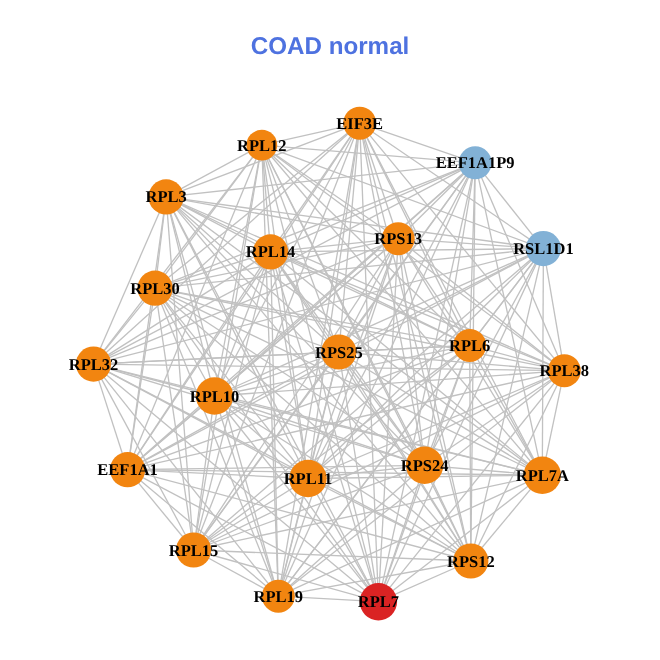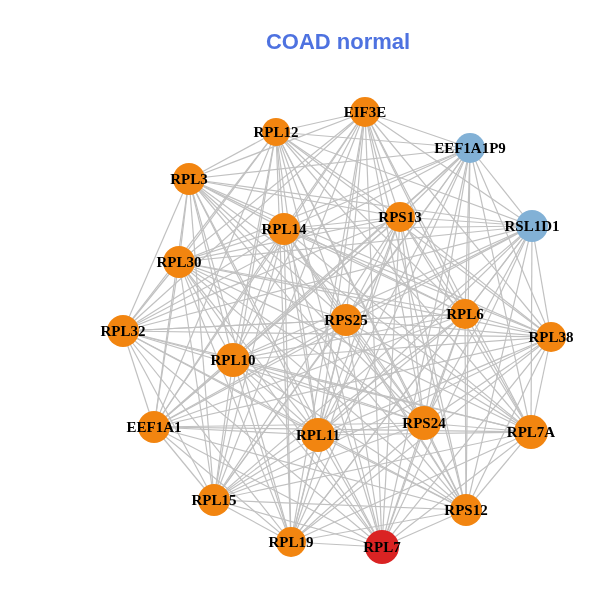--- a/index.html
+++ b/index.html
@@ -7,21 +7,20 @@
     padding: 0;
     background: #ffffff;
     font-family: "Liberation Sans", sans-serif;
   }
   .figure {
     position: relative;
     width: 554px;
     height: 600px;
     background: #ffffff;
     overflow: hidden;
-    padding-left: 38px;
   }
   svg { display: block; }
   .figure-title {
     font-family: "Liberation Sans", sans-serif;
     font-weight: bold;
     font-size: 22px;
   }
   .node-label {
     font-family: "Liberation Serif", serif;
     font-weight: bold;

